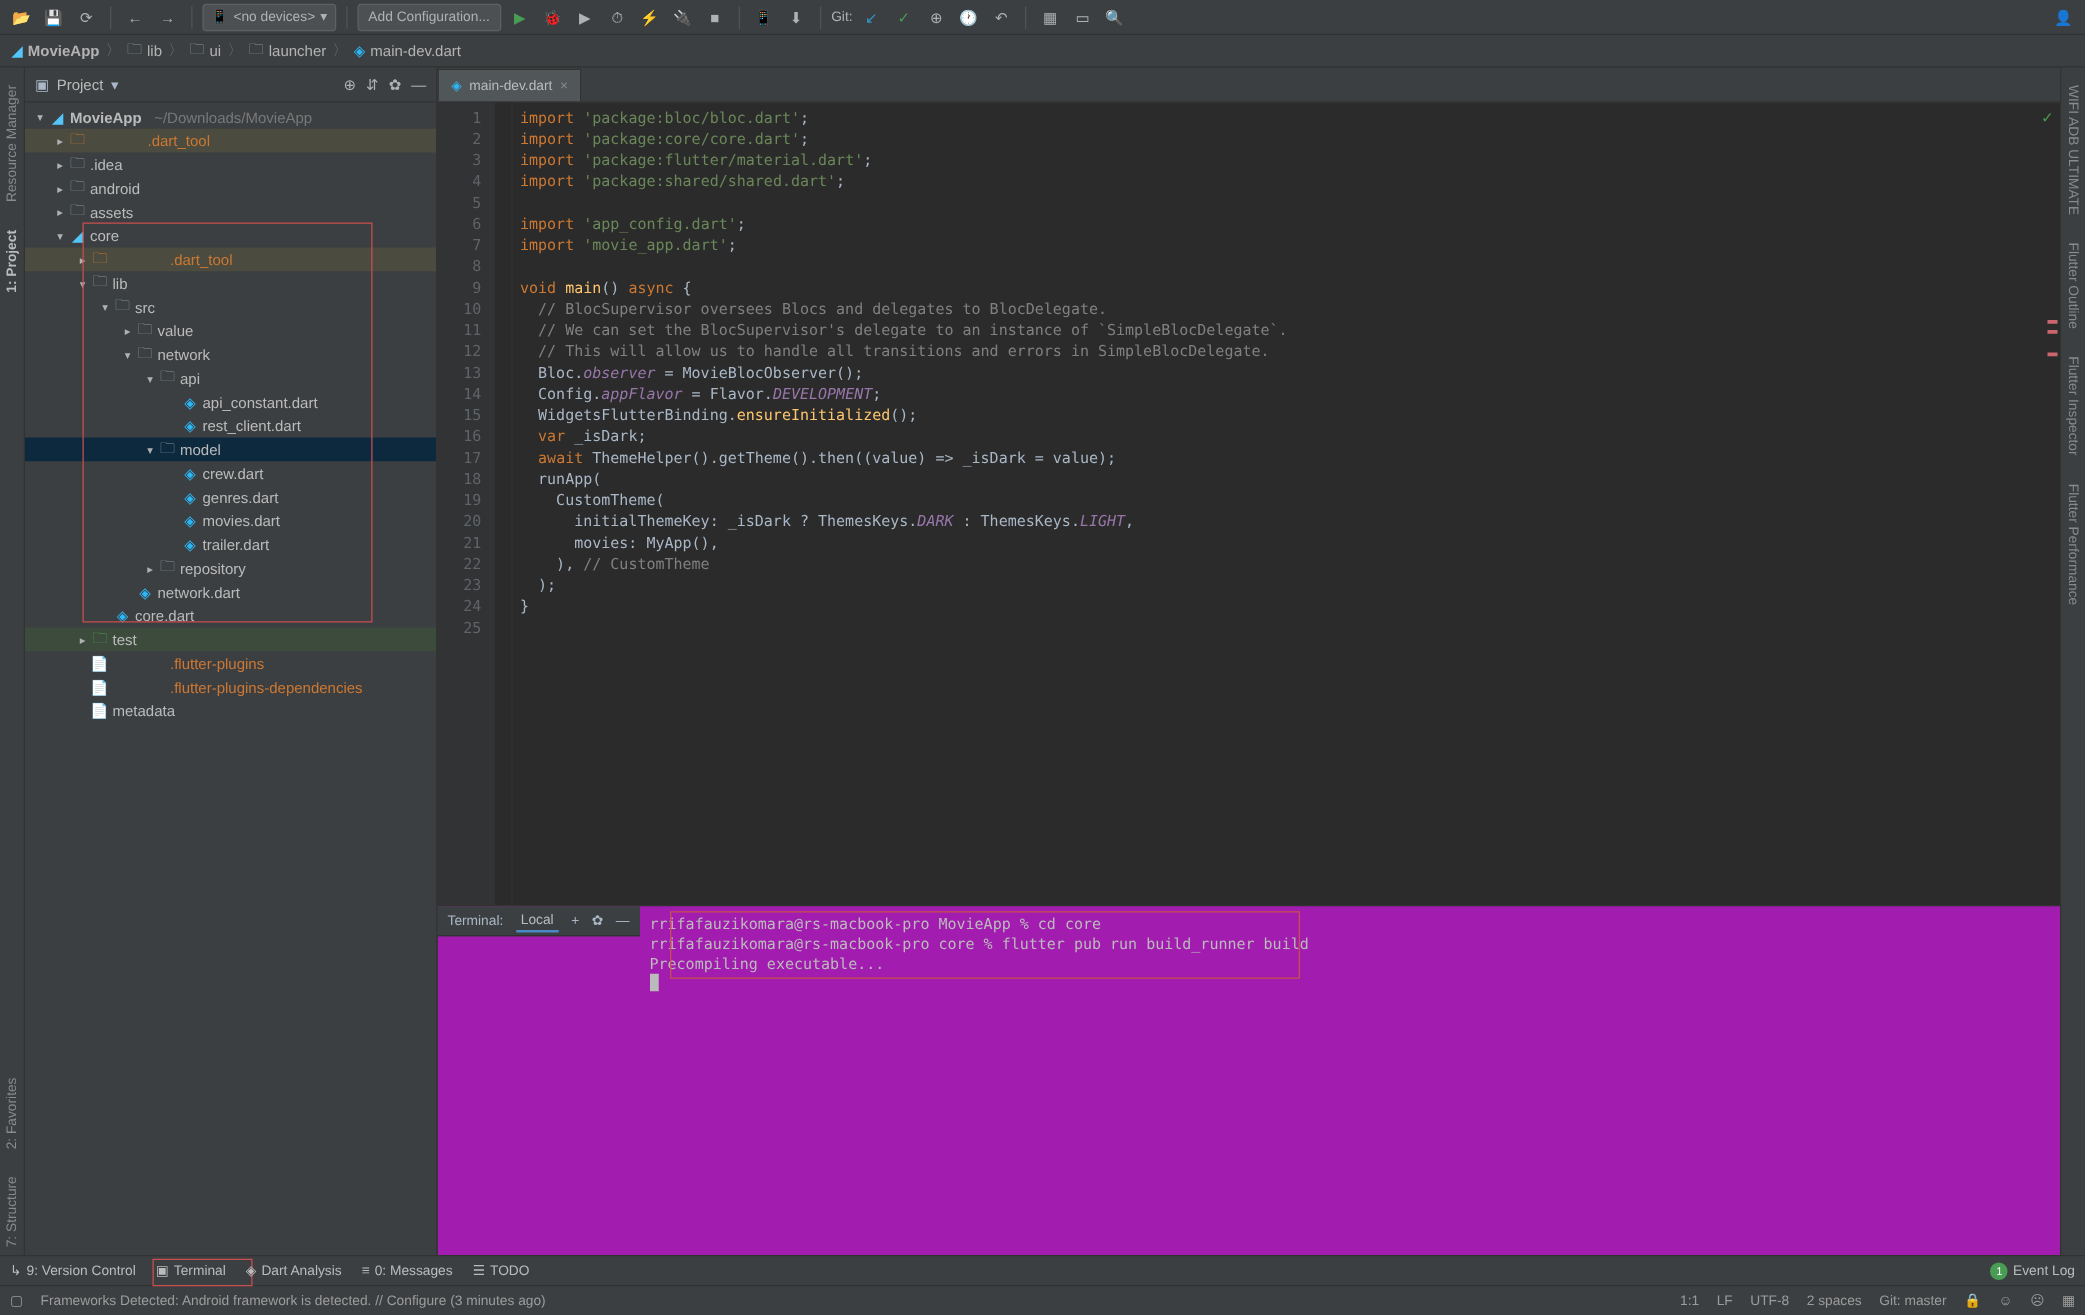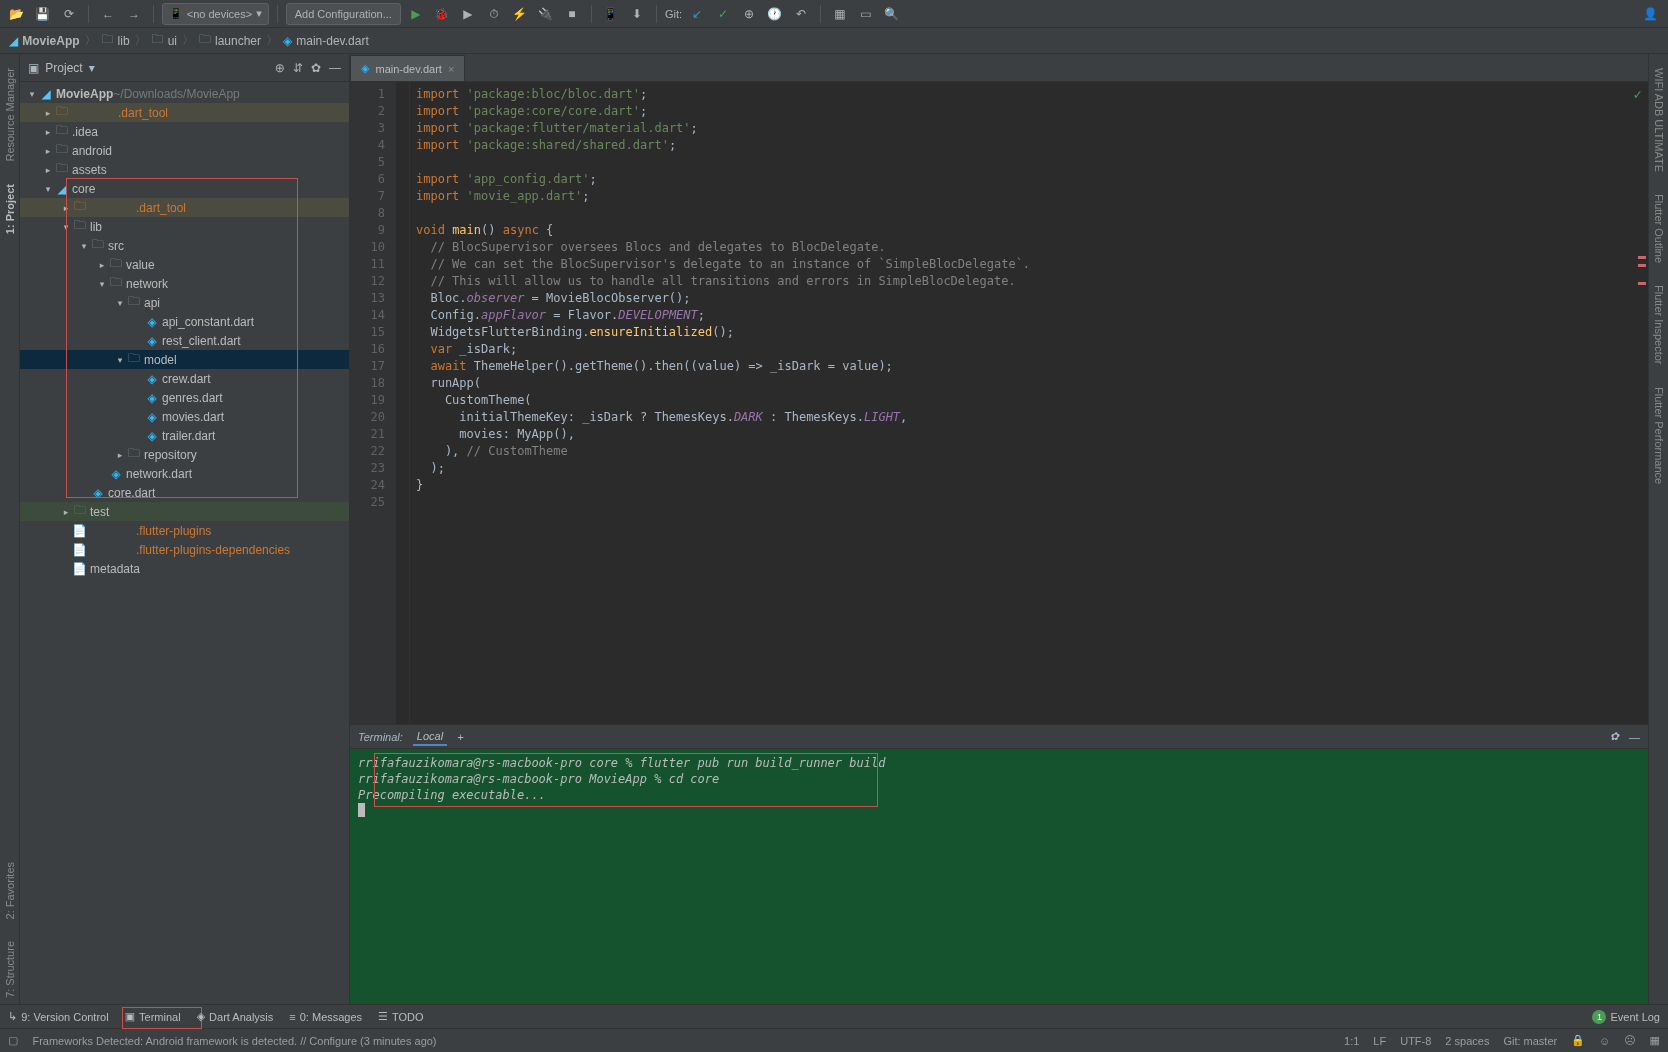--- a/index.html
+++ b/index.html
@@ -186,25 +186,24 @@
   color: #a9b7c6;
 }
 .kw { color: #cc7832; }
 .str { color: #6a8759; }
 .fn { color: #ffc66d; }
 .prop { color: #9876aa; font-style: italic; }
 .cmt { color: #808080; }
 .enum { color: #9876aa; font-style: italic; }
 .terminal-panel {
   height: 280px;
-  background: #14532d;
+  background: #a21caf;
   border-top: 1px solid #323232;
   display: flex;
-  flex-direction: column;
-  font-style: italic;
+  flex-direction: row;
 }
 .terminal-header {
   height: 24px;
   background: #3c3f41;
   display: flex;
   align-items: center;
   padding: 0 8px;
   gap: 10px;
   font-size: 11px;
   border-bottom: 1px solid #323232;
@@ -351,21 +350,21 @@
         <span>✿</span>
         <span>—</span>
       </div>
     </div>
     <div class="tree">
       <div class="red-box tree-red-box"></div>
       <div class="tree-row" style="padding-left:6px">
         <span class="arr">▾</span>
           <span class="ficon flutter-icon">◢</span>
         <span class="tree-label"><b>MovieApp</b></span>
-        <span class="tree-label muted" style="margin-left:0">~/Downloads/MovieApp</span>
+        <span class="tree-label muted" style="margin-left:10px">~/Downloads/MovieApp</span>
       </div>
       <div class="tree-row highlighted" style="padding-left:22px">
           <span class="arr">▸</span>
           <span class="ficon folder-orange">🗀</span>
           <span class="tree-label orange">.dart_tool</span>
         </div>
       <div class="tree-row" style="padding-left:22px">
           <span class="arr">▸</span>
           <span class="ficon folder-icon">🗀</span>
           <span class="tree-label">.idea</span>
@@ -535,22 +534,22 @@
     <div class="terminal-panel">
       <div class="terminal-header">
         <span>Terminal:</span>
         <span class="terminal-tab">Local</span>
         <span>+</span>
         <span style="margin-left:auto">✿</span>
         <span>—</span>
       </div>
       <div class="terminal-body">
         <div class="red-box term-red-box1"></div>
+        <div>rrifafauzikomara@rs-macbook-pro MovieApp % cd core</div>
         <div>rrifafauzikomara@rs-macbook-pro core % flutter pub run build_runner build</div>
-        <div>rrifafauzikomara@rs-macbook-pro MovieApp % cd core</div>
         <div>Precompiling executable...</div>
         <span style="background:#bbbbbb;width:7px;height:14px;display:inline-block"></span>
       </div>
     </div>
   </div>
 
   <div class="right-gutter">
     <span class="gutter-label">WIFI ADB ULTIMATE</span>
     <span class="gutter-label">Flutter Outline</span>
     <span class="gutter-label">Flutter Inspector</span>

